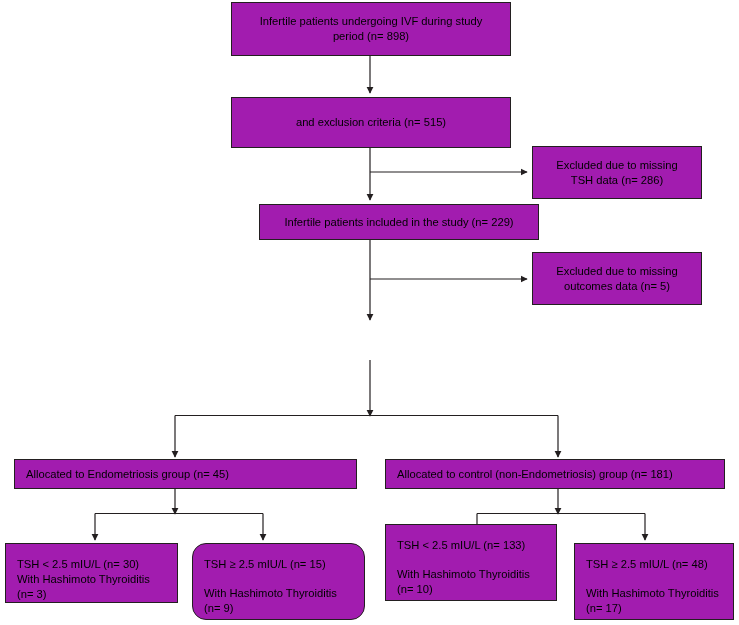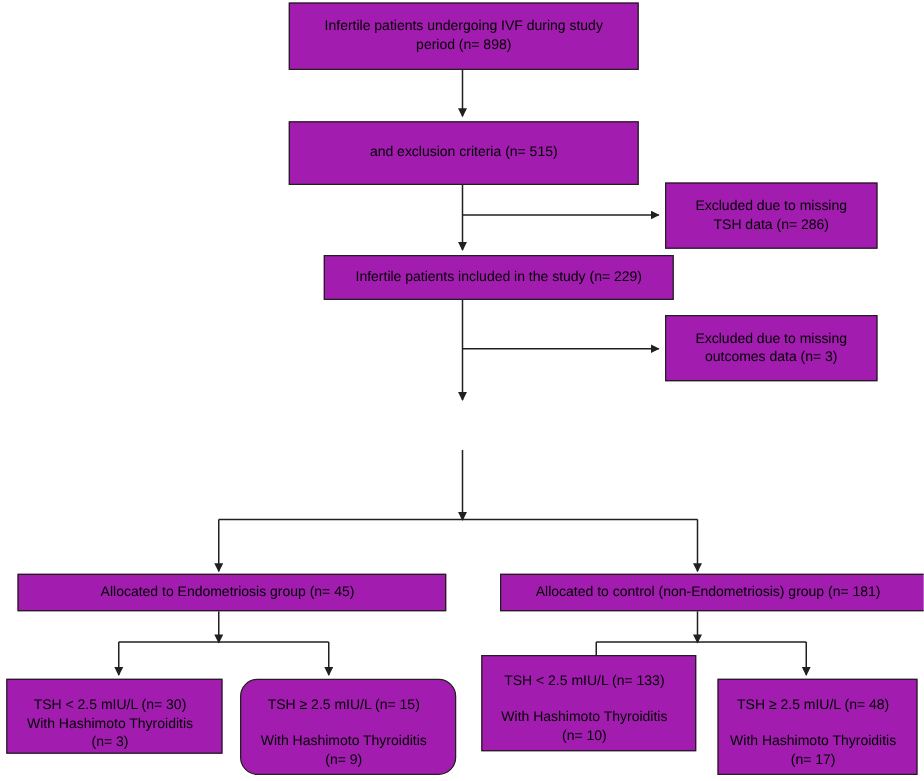--- a/index.html
+++ b/index.html
@@ -35,23 +35,23 @@
     line-height: 15px;
     display: flex;
     flex-direction: column;
     justify-content: center;
   }
   .node-box.centered {
     align-items: center;
     text-align: center;
   }
   .node-box.left-aligned {
-    align-items: center;
+    align-items: flex-start;
     text-align: left;
-    padding-left: 1px;
+    padding-left: 11px;
     padding-right: 8px;
   }
   .node-line {
     display: block;
     white-space: nowrap;
   }
   .node-box.stacked {
     justify-content: flex-start;
     padding-top: 13px;
   }
@@ -108,29 +108,29 @@
     <span class="node-line">Excluded due to missing</span>
     <span class="node-line">TSH data (n= 286)</span>
   </div>
 
   <div class="node-box centered" style="left:231px; top:204px; width:280px; height:36px;margin-left:28px;">
     <span class="node-line">Infertile patients included in the study (n= 229)</span>
   </div>
 
   <div class="node-box centered" style="left:532px; top:252px; width:170px; height:53px;">
     <span class="node-line">Excluded due to missing</span>
-    <span class="node-line">outcomes data (n= 3)</span>
+    <span class="node-line">outcomes data (n= 5)</span>
   </div>
 
 
   <div class="node-box left-aligned" style="left:14px; top:459px; width:343px; height:30px;">
     <span class="node-line">Allocated to Endometriosis group (n= 45)</span>
   </div>
 
-  <div class="node-box left-aligned" style="left:400px; top:459px; width:340px; height:30px;">
+  <div class="node-box left-aligned" style="left:385px; top:459px; width:340px; height:30px;">
     <span class="node-line">Allocated to control (non-Endometriosis) group (n= 181)</span>
   </div>
 
   <div class="node-box left-aligned stacked" style="left:5px; top:543px; width:173px; height:60px;">
     <span class="node-line">TSH &lt; 2.5 mIU/L (n= 30)</span>
     <span class="gap"></span>
     <span class="node-line">With Hashimoto Thyroiditis</span>
     <span class="node-line">(n= 3)</span>
   </div>
 

